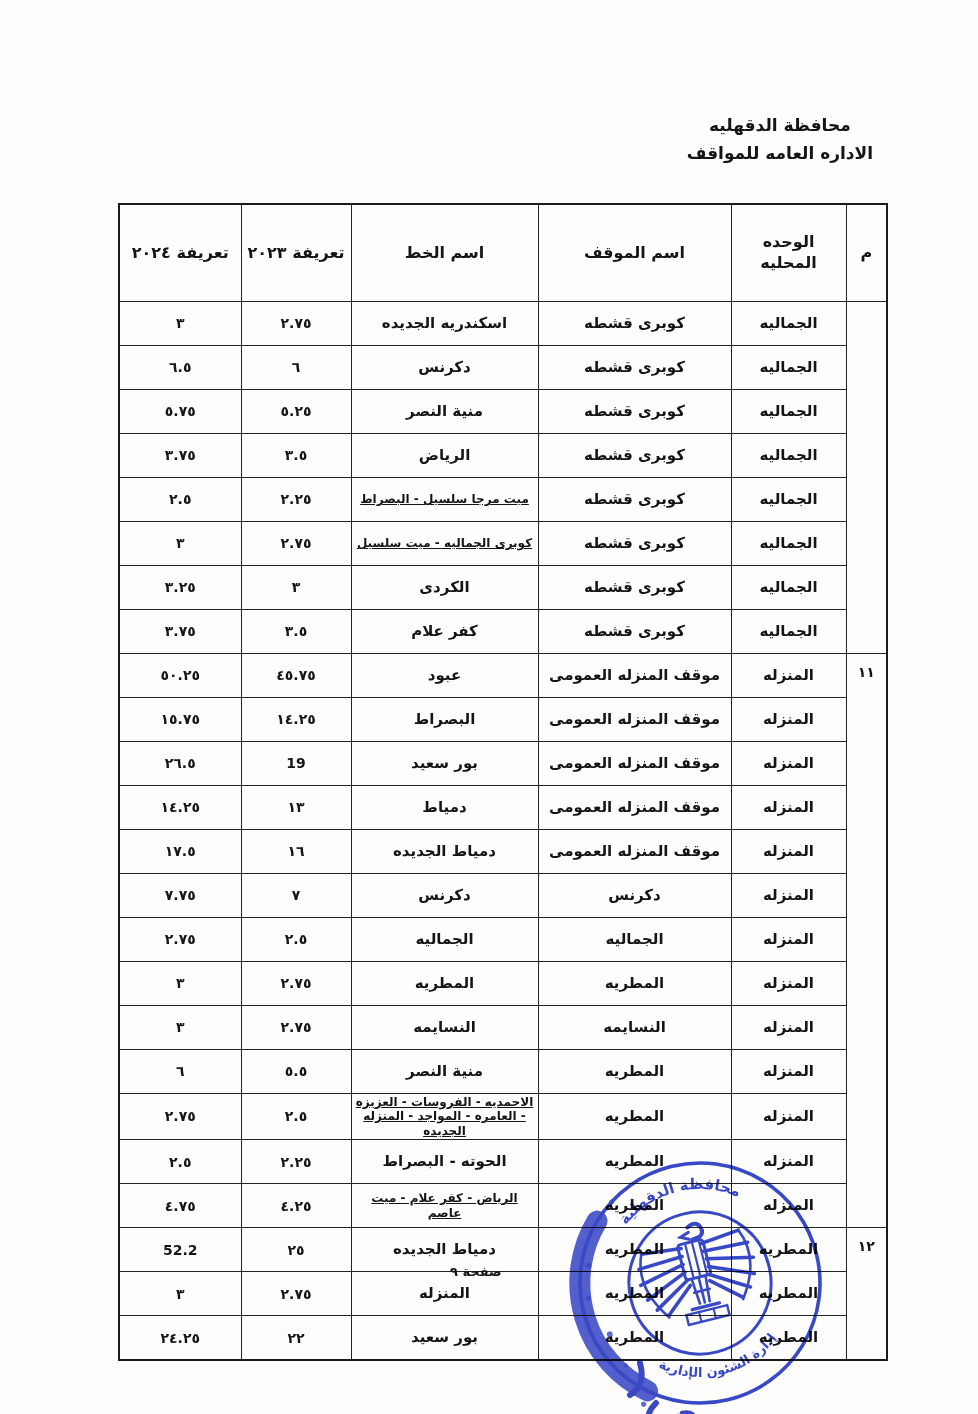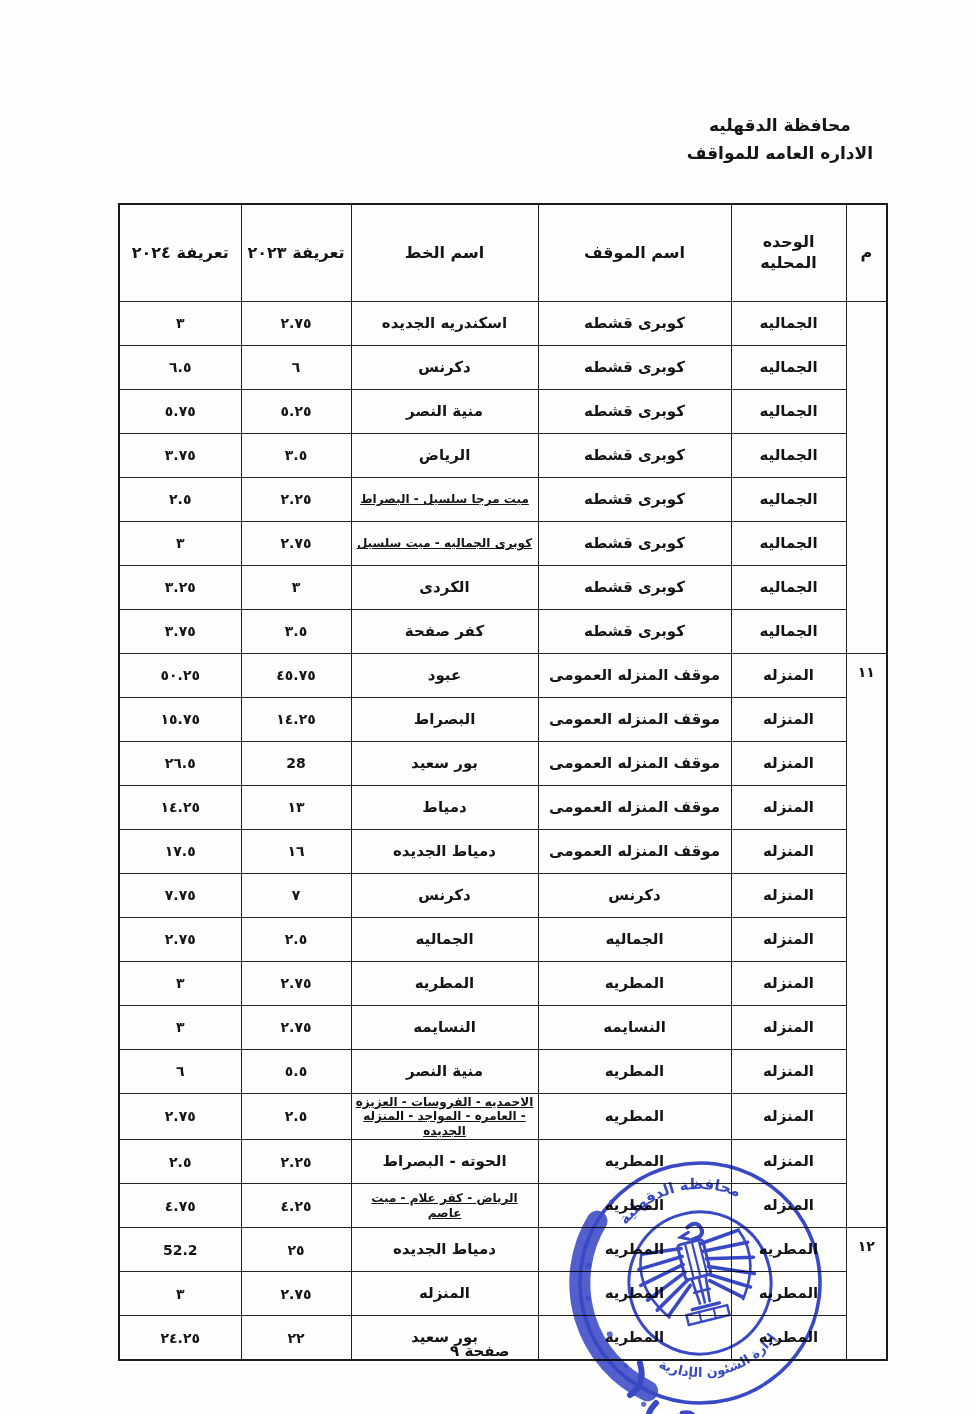--- a/index.html
+++ b/index.html
@@ -22,21 +22,21 @@
   .fare-table th,.fare-table td{
     border:1.6px solid #222;text-align:center;vertical-align:middle;
     font-weight:bold;padding:1px 3px;line-height:1.3;
   }
   .fare-table th{height:94px;font-size:16px;}
   .fare-table td{height:41px;font-size:15px;}
   td.c-fare{font-size:14px;}
   td.small{font-size:12px;line-height:1.2;text-decoration:underline;}
   td.c-serial{vertical-align:top;padding-top:9px;font-size:14px;}
   
-  .footer{position:absolute;top:1342px;left:450px;font-size:15px;font-weight:bold;}
+  .footer{position:absolute;top:1264px;left:450px;font-size:13px;font-weight:bold;}
   
   .stamp{
     position:absolute;left:540px;top:1136px;
     mix-blend-mode:multiply;opacity:.93;pointer-events:none;
   }
 </style>
 </head>
 <body>
 
 <div class="letterhead">
@@ -110,21 +110,21 @@
       <tr>
         <td class="c-unit">الجماليه</td>
         <td class="c-station">كوبرى قشطه</td>
         <td class="c-line">الكردى</td>
         <td class="c-fare">٣</td>
         <td class="c-fare">٣.٢٥</td>
       </tr>
       <tr>
         <td class="c-unit">الجماليه</td>
         <td class="c-station">كوبرى قشطه</td>
-        <td class="c-line">كفر صفحة</td>
+        <td class="c-line">كفر علام</td>
         <td class="c-fare">٣.٥</td>
         <td class="c-fare">٣.٧٥</td>
       </tr>
       <tr>
         <td rowspan="13" class="c-serial">١١</td>
         <td class="c-unit">المنزله</td>
         <td class="c-station">موقف المنزله العمومى</td>
         <td class="c-line">عبود</td>
         <td class="c-fare">٤٥.٧٥</td>
         <td class="c-fare">٥٠.٢٥</td>
@@ -133,21 +133,21 @@
         <td class="c-unit">المنزله</td>
         <td class="c-station">موقف المنزله العمومى</td>
         <td class="c-line">البصراط</td>
         <td class="c-fare">١٤.٢٥</td>
         <td class="c-fare">١٥.٧٥</td>
       </tr>
       <tr>
         <td class="c-unit">المنزله</td>
         <td class="c-station">موقف المنزله العمومى</td>
         <td class="c-line">بور سعيد</td>
-        <td class="c-fare">28</td>
+        <td class="c-fare">19</td>
         <td class="c-fare">٢٦.٥</td>
       </tr>
       <tr>
         <td class="c-unit">المنزله</td>
         <td class="c-station">موقف المنزله العمومى</td>
         <td class="c-line">دمياط</td>
         <td class="c-fare">١٣</td>
         <td class="c-fare">١٤.٢٥</td>
       </tr>
       <tr>

